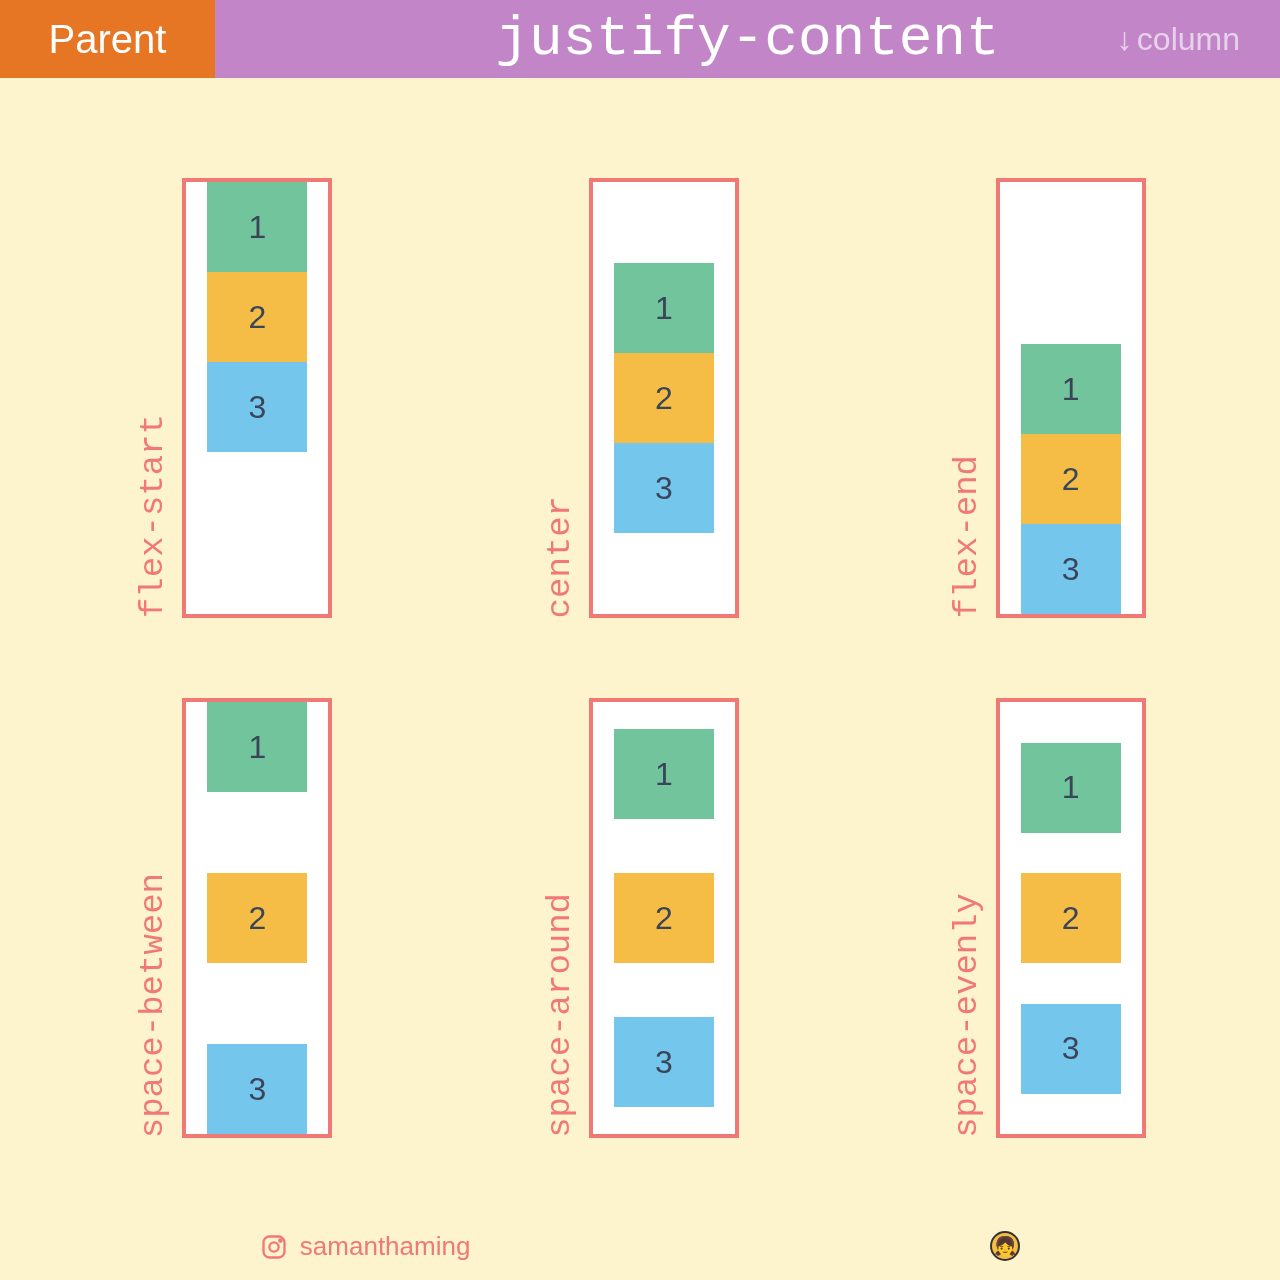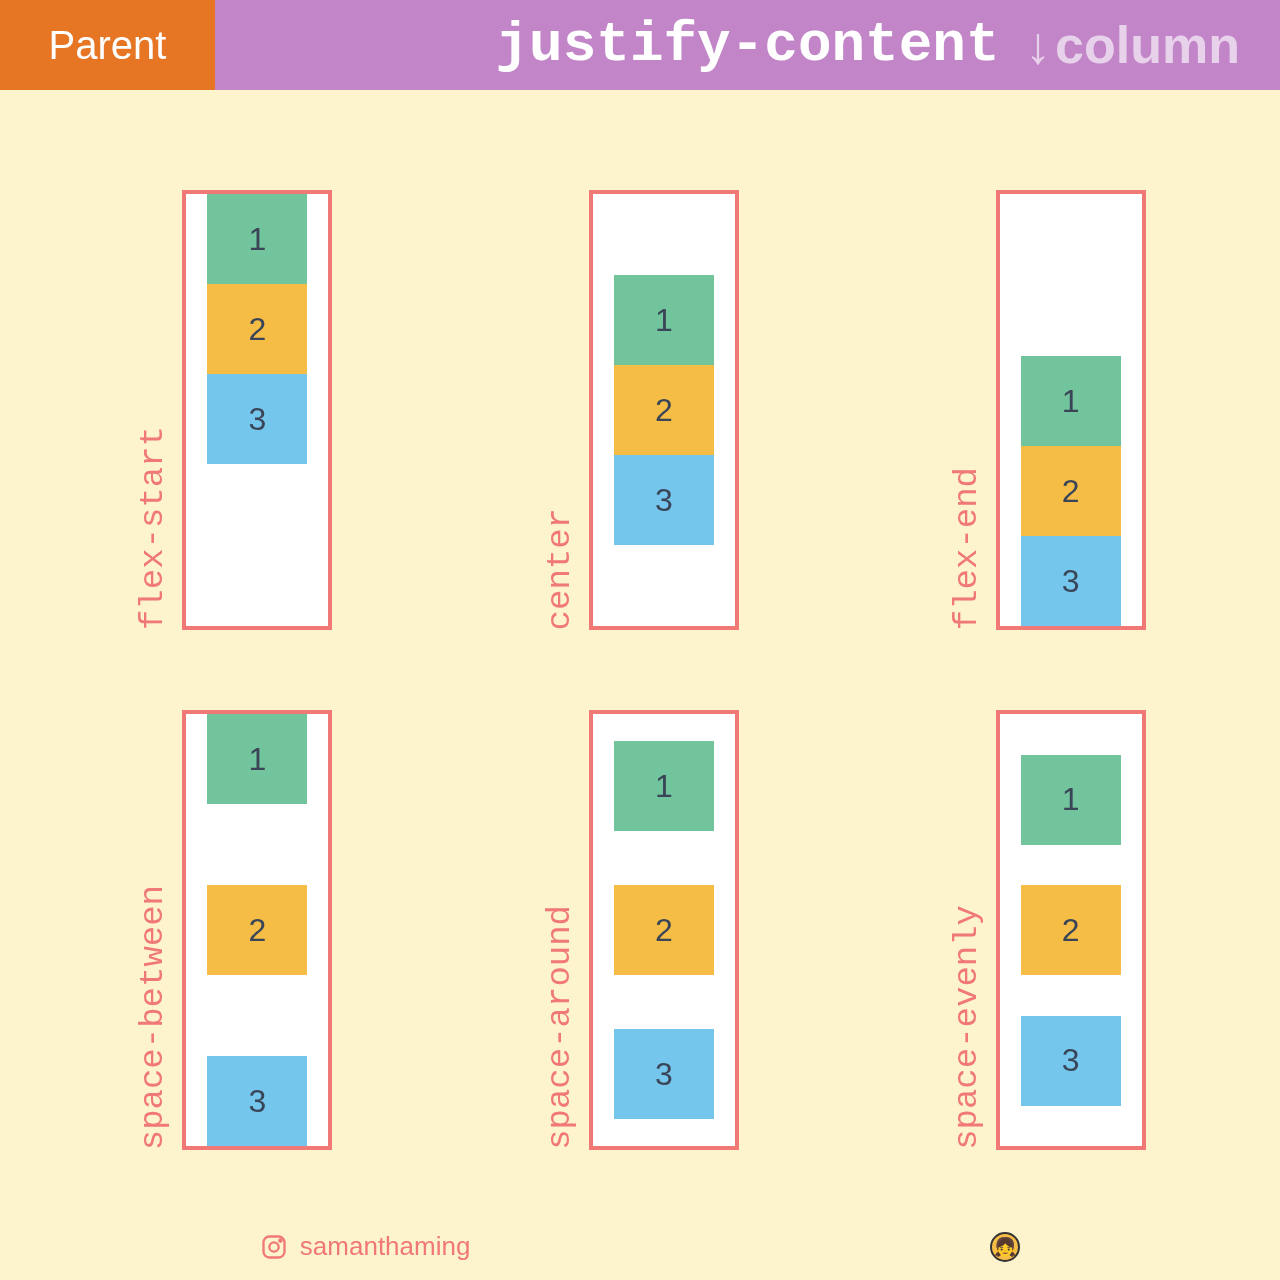--- a/index.html
+++ b/index.html
@@ -5,21 +5,21 @@
     * { margin: 0; padding: 0; box-sizing: border-box; }
     body {
       width: 1280px;
       height: 1280px;
       background: #fdf4ce;
       font-family: 'Segoe UI', Arial, sans-serif;
       position: relative;
     }
     .header {
       display: flex;
-      height: 90px;
+      height: 78px;
       width: 100%;
     }
     .header-parent {
       background: #e67524;
       color: #fff;
       width: 215px;
       font-size: 40px;
       display: flex;
       align-items: center;
       justify-content: center;
@@ -27,29 +27,29 @@
     }
     .header-title {
       background: #c185c8;
       color: #fff;
       flex: 1;
       font-size: 56px;
       display: flex;
       align-items: center;
       justify-content: center;
       font-family: 'Consolas', 'Courier New', monospace;
-      font-weight: 700;
+      font-weight: 400;
       position: relative;
     }
     .header-direction {
       position: absolute;
       right: 40px;
       top: 50%;
       transform: translateY(-50%);
-      font-size: 52px;
+      font-size: 32px;
       color: #e8d1ea;
       font-family: 'Segoe UI', Arial, sans-serif;
     }
     .arrow-down {
       display: inline-block;
       margin-right: 4px;
     }
     .grid {
       display: grid;
       grid-template-columns: repeat(3, 1fr);
@@ -100,21 +100,21 @@
     .item-1 { background: #72c49c; }
     .item-2 { background: #f5bd45; }
     .item-3 { background: #75c6ed; }
     .footer {
       position: absolute;
       bottom: 18px;
       left: 0;
       width: 100%;
       display: flex;
       justify-content: space-around;
-      align-items: flex-end;
+      align-items: flex-start;
       color: #f07875;
       font-size: 26px;
       font-family: 'Segoe UI', Arial, sans-serif;
     }
     .footer-item {
       display: flex;
       align-items: center;
       gap: 12px;
       color: #f07875;
     }

